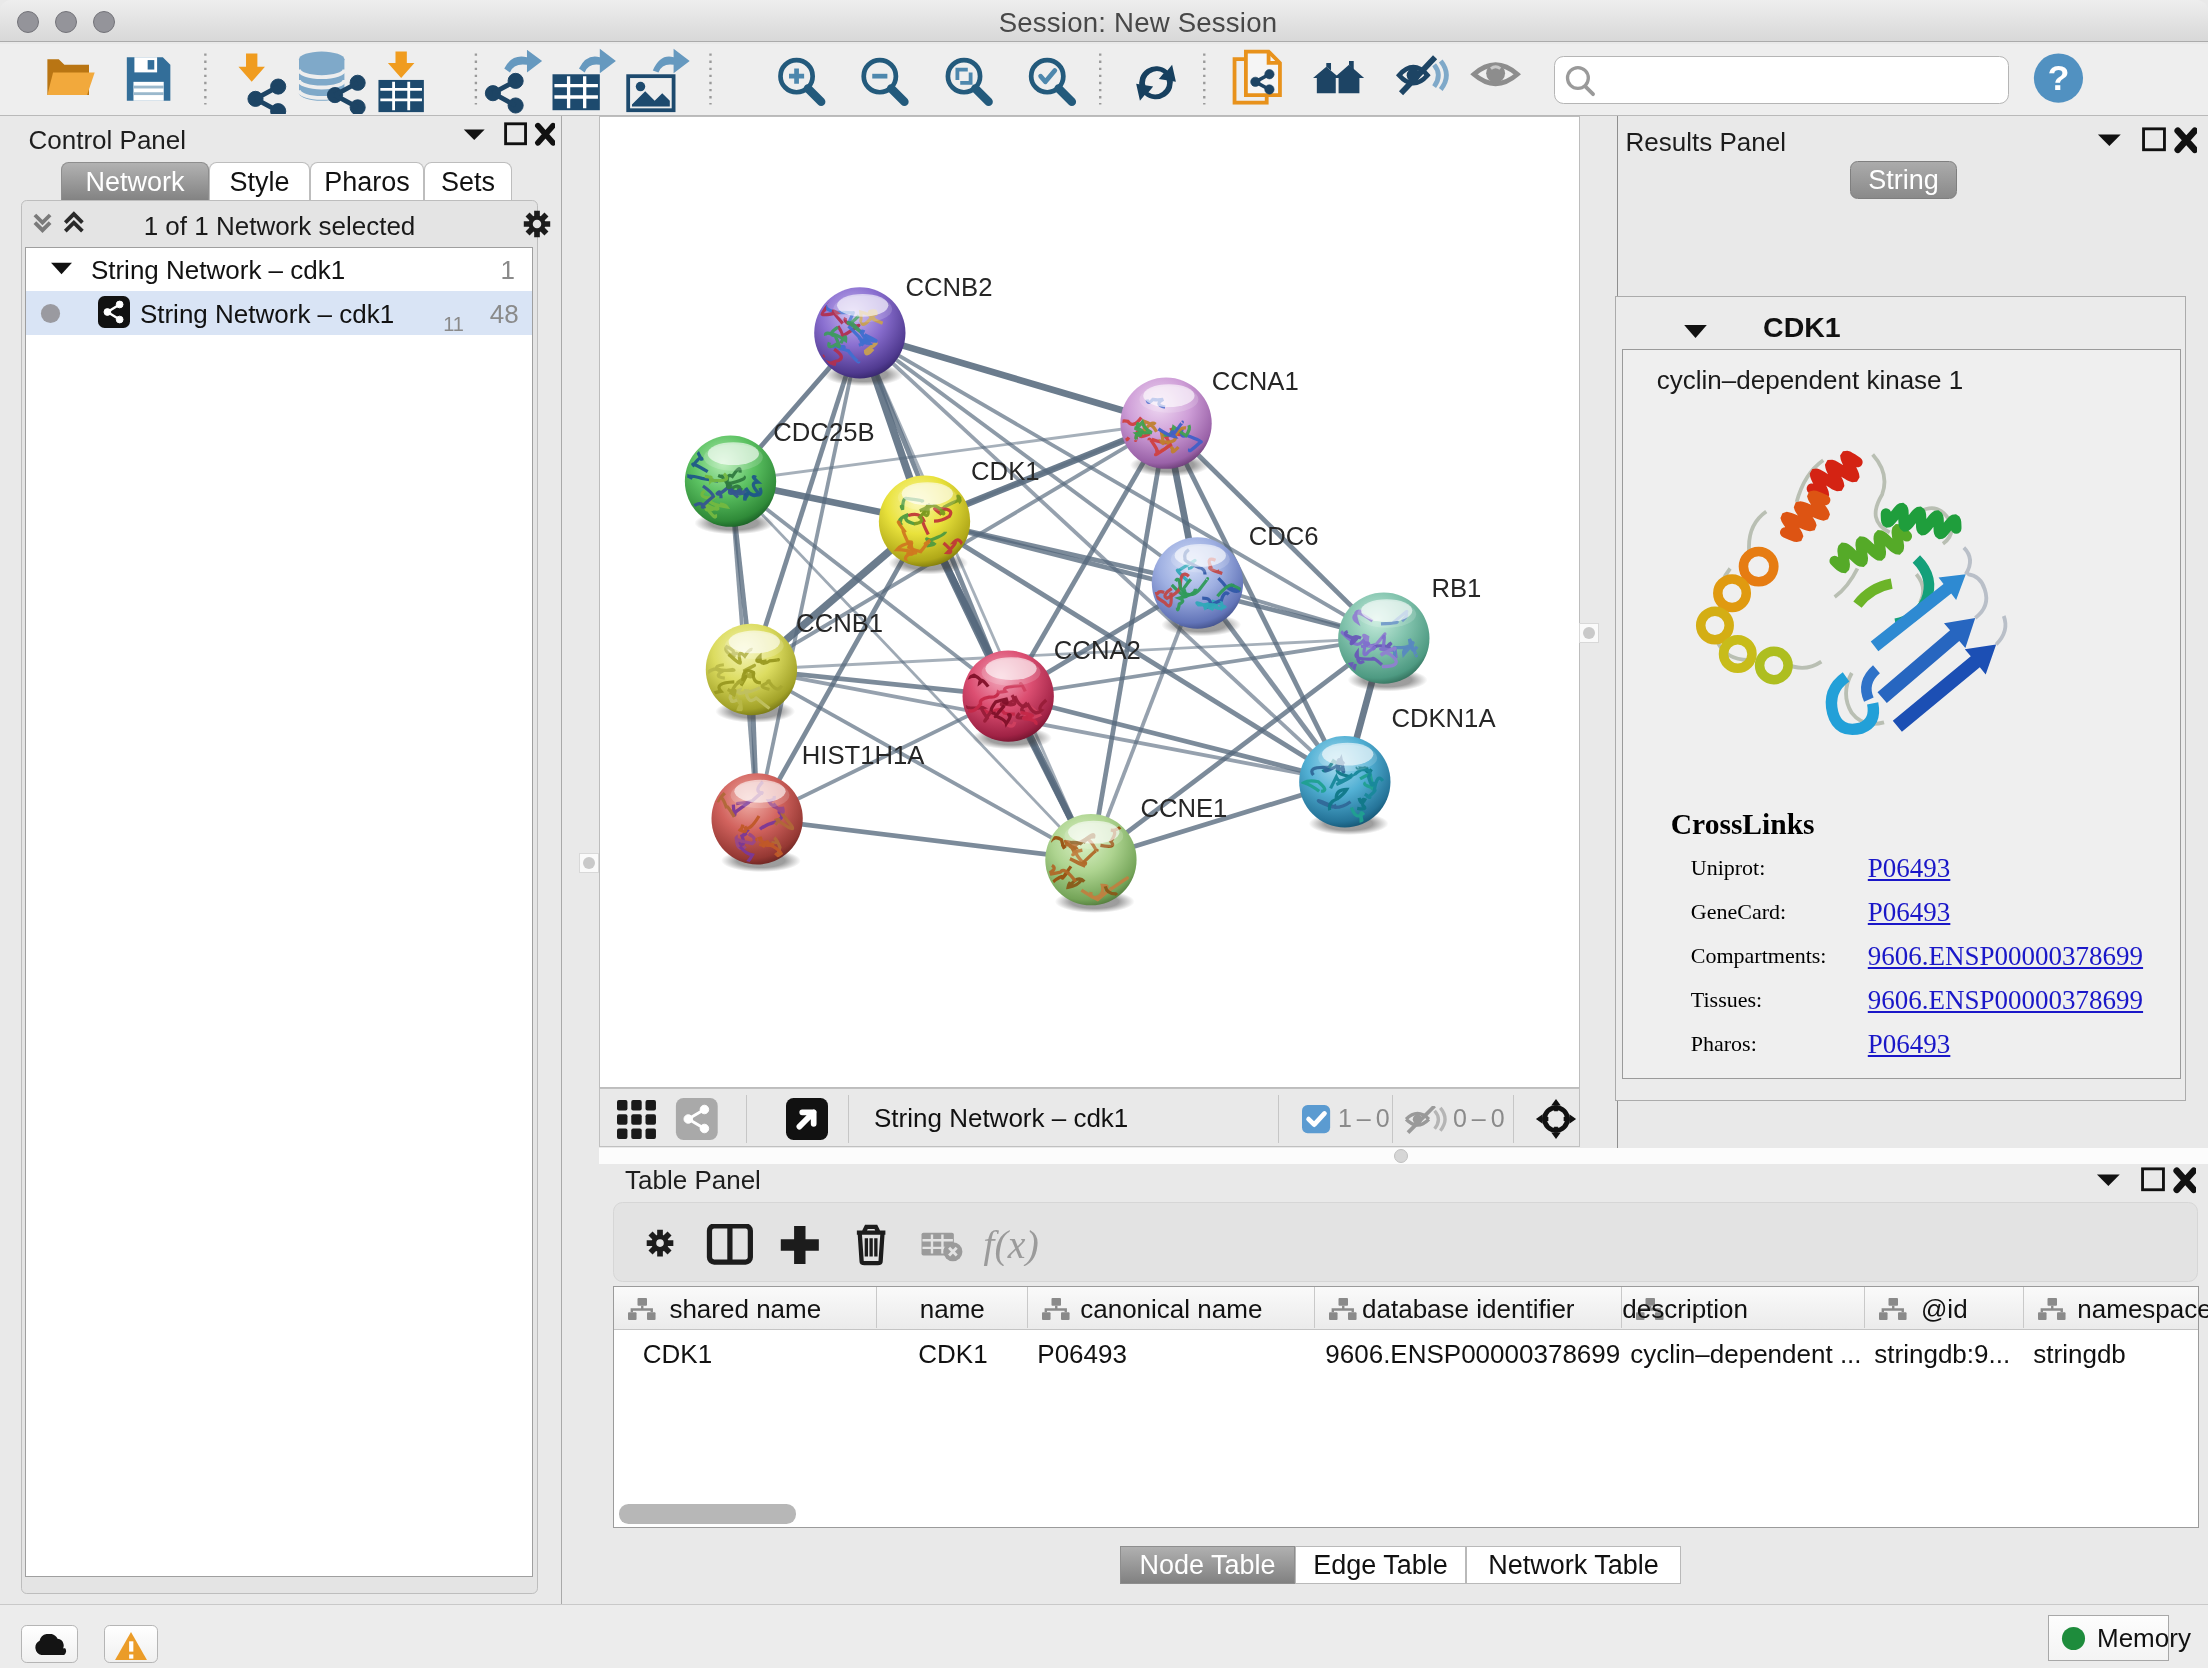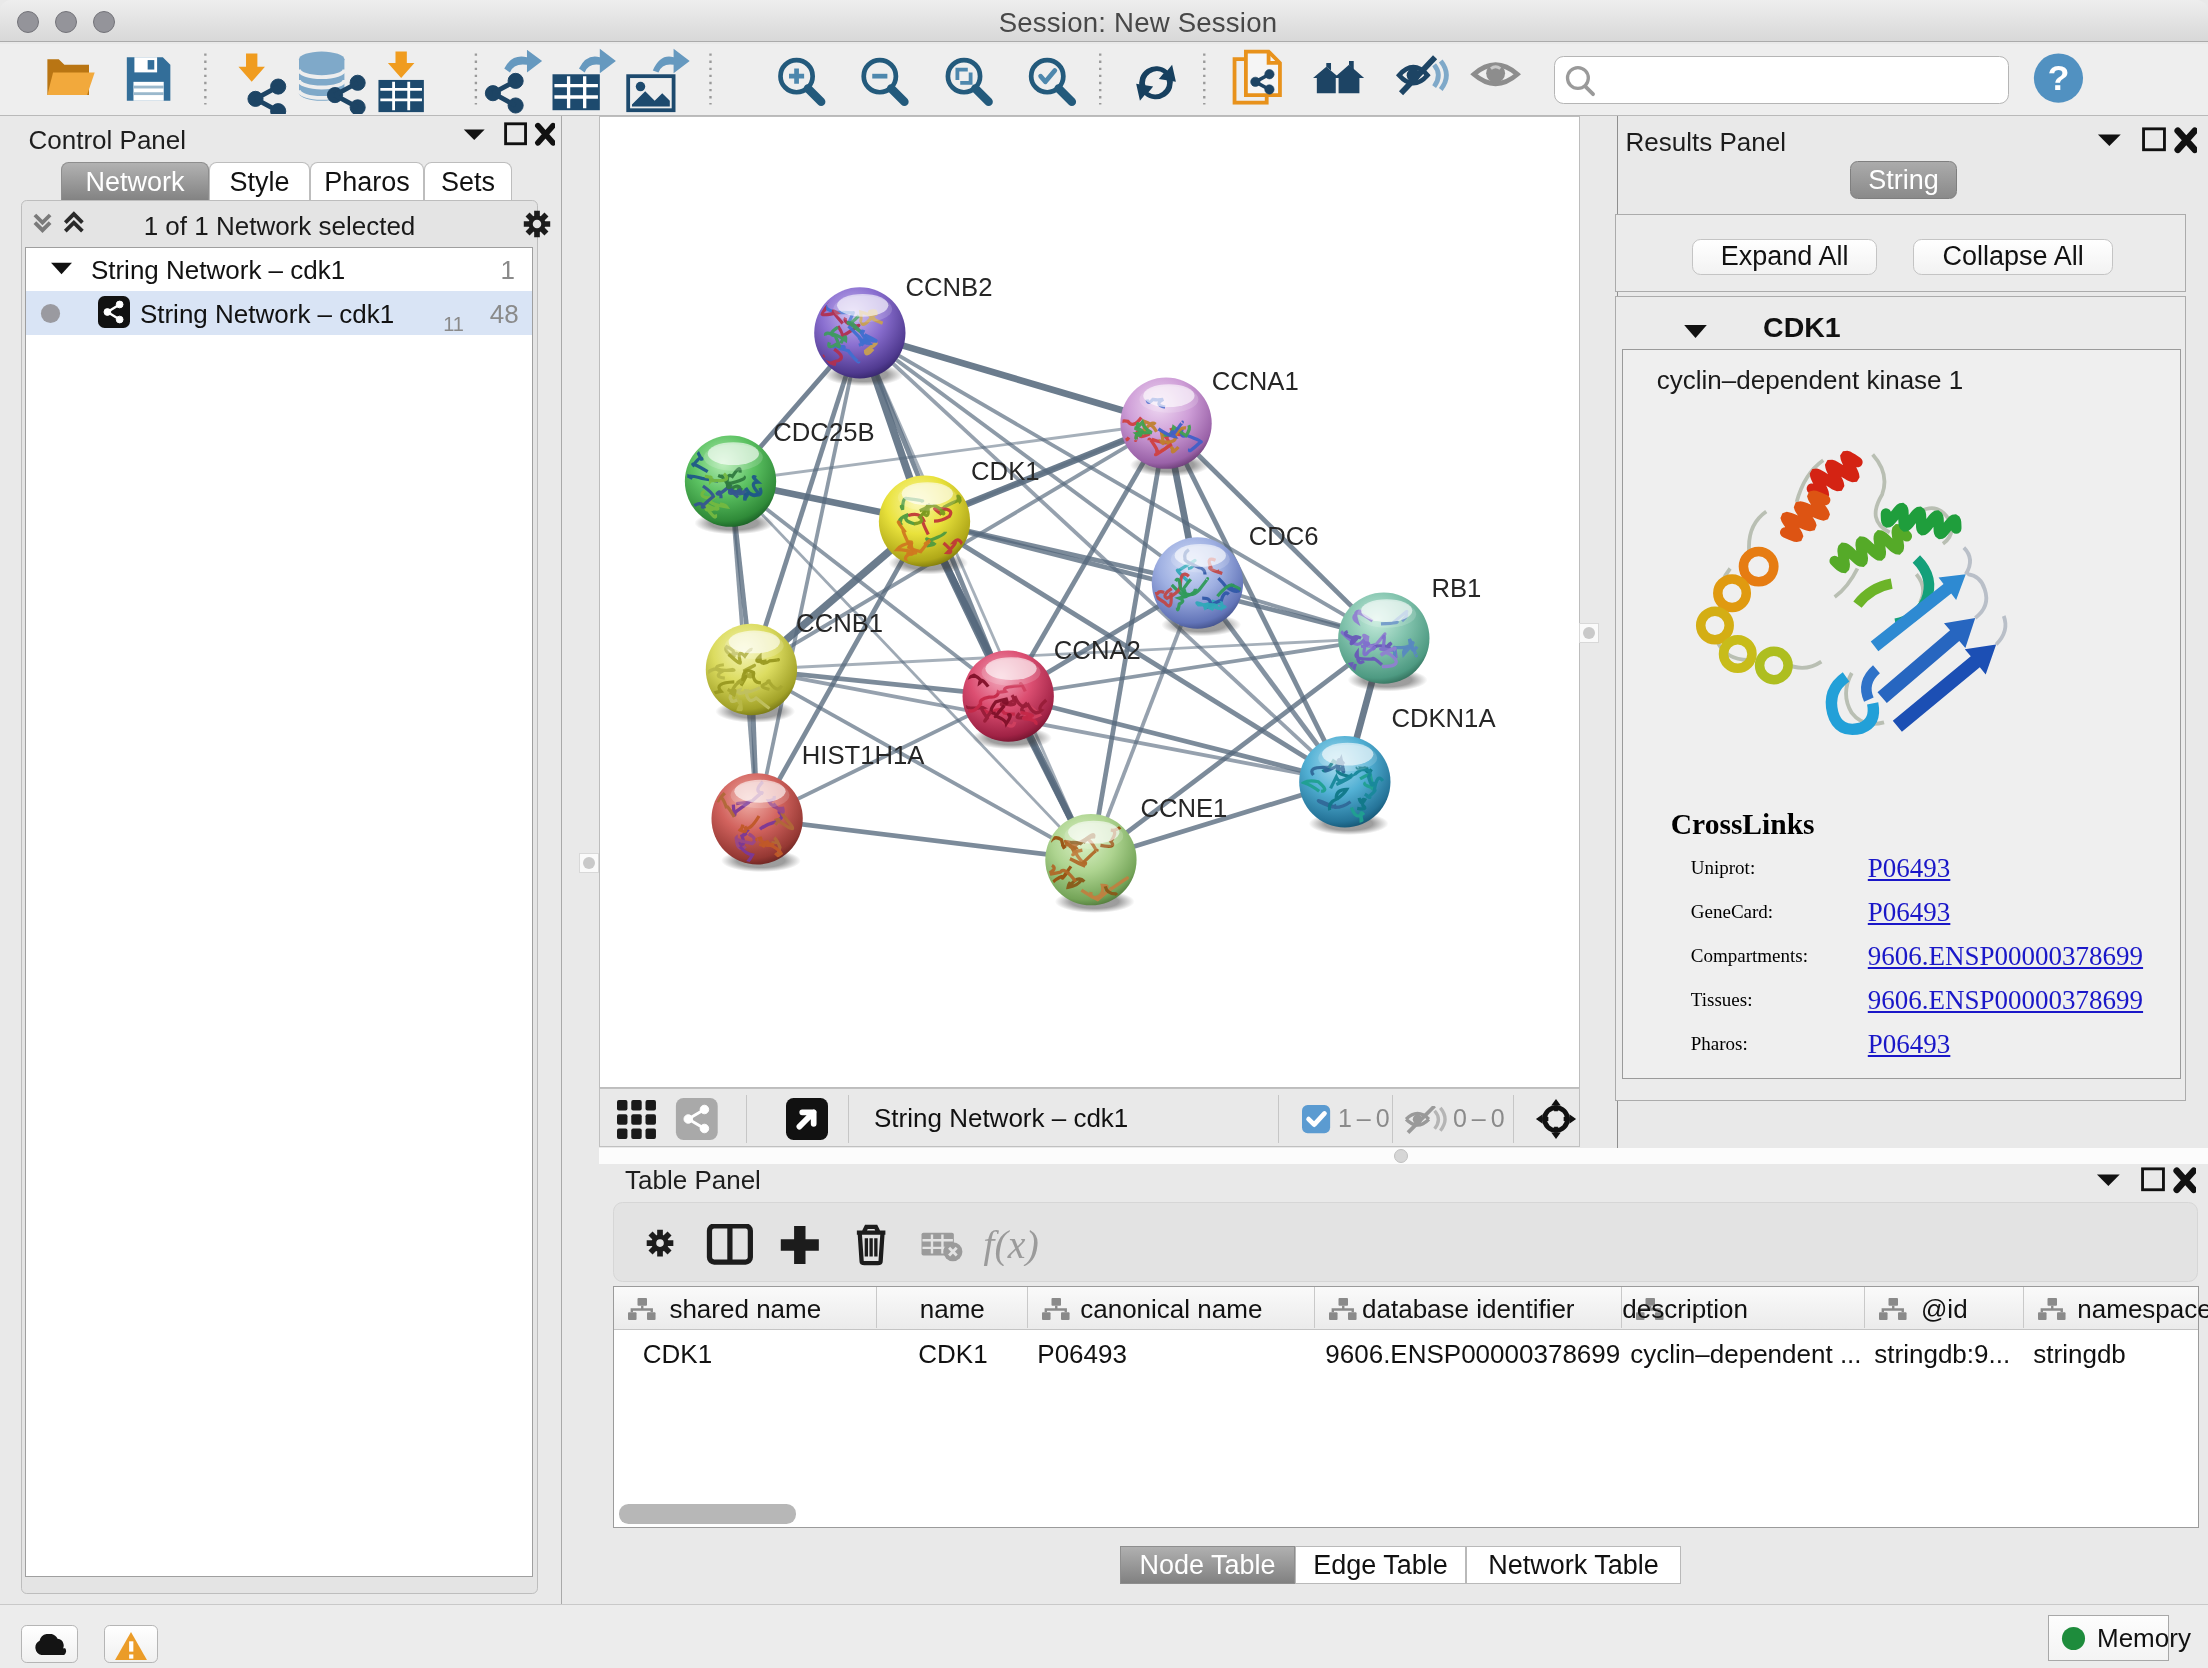--- a/index.html
+++ b/index.html
@@ -692,24 +692,20 @@
 </svg>
 </div>
 <div id="resultspanel" class="abs">
     <div class="abs paneltitle" style="left:7.6px;top:10.5px;">Results Panel</div>
 <svg class="abs" style="left:474px;top:9.5px;" width="105" height="28.5" viewBox="0 0 110 30">
  <path d="M6 9 L30 9 L18 21 Z" fill="#111111"></path>
  <rect x="54" y="3" width="22" height="22" fill="none" stroke="#111111" stroke-width="3"></rect>
  <path d="M90 5 L108 25 M108 5 L90 25" stroke="#111111" stroke-width="7" stroke-linecap="round"></path>
 </svg>
 <div class="abs" style="left:232px;top:45px;width:107px;height:38px;border-radius:7.6px;background:linear-gradient(#ababab,#8a8a8a);border:1px solid #7f7f7f;color:#ffffff;font-size:27px;text-align:center;line-height:36px;">String</div>
-<div class="rbox abs" style="top:98px;height:78px;">
-  <div class="btn abs" style="left:76px;top:24px;width:185px;height:36px;line-height:32px;">Expand All</div>
-  <div class="btn abs" style="left:297px;top:24px;width:200px;height:36px;line-height:32px;">Collapse All</div>
-</div>
 <div class="rbox abs" style="top:180px;height:805px;">
   <svg class="abs" style="left:67px;top:26px;" width="25" height="17" viewBox="0 0 26 18">
         <path d="M1 2 L25 2 L13 16 Z" fill="#111111"></path>
       </svg>
   <div class="abs" style="left:147px;top:14.3px;font-size:28.5px;font-weight:bold;color:#111;">CDK1</div>
   <div class="abs" style="left:5.7px;top:52px;width:559px;height:730px;background:#efefef;border:1px solid #9a9a9a;">
     <div class="abs" style="left:34px;top:15px;font-size:26px;color:#1a1a1a;">cyclin–dependent kinase 1</div>
     <svg class="abs" style="left:48px;top:95px;" width="371" height="323" viewBox="0 0 390 340">
 <g fill="none">
 <path d="M212 10 Q230 30 222 52 Q205 80 230 92 M160 16 Q140 30 132 60 M100 70 Q80 84 82 112 M62 130 Q46 150 52 172 M48 206 Q58 228 86 226 M120 230 Q140 240 158 228 M196 130 Q186 150 172 160 M262 70 Q280 60 292 78 Q300 94 286 104 M258 136 Q270 150 262 166 M190 240 Q178 262 190 282 Q202 298 224 292" stroke="#b9bfb3" stroke-width="4"></path>
@@ -726,21 +722,21 @@
 <path d="M196 168 Q210 150 232 146" stroke="#6cb428" stroke-width="11"></path>
 <path d="M184 244 Q164 258 170 282 Q176 304 200 298 Q216 292 212 272" stroke="#22a0d8" stroke-width="12"></path>
 <path d="M216 236 Q200 250 208 268" stroke="#2f72c8" stroke-width="11"></path>
 <path d="M226.9 271.7 L303.2 206.2 L309.6 213.6 L320.0 182.0 L287.1 187.5 L293.5 194.9 L217.1 260.3 Z" fill="#2766c0"></path>
 <path d="M242.8 301.8 L324.8 233.9 L331.0 241.5 L342.0 210.0 L309.0 214.9 L315.3 222.4 L233.2 290.2 Z" fill="#1c4fb4"></path>
 <path d="M218.0 217.1 L294.7 156.4 L299.9 163.1 L310.0 136.0 L281.4 139.6 L286.6 146.2 L210.0 206.9 Z" fill="#2e8ad2"></path>
 <path d="M310 136 Q320 120 308 108 M320 182 Q336 170 330 152 Q326 138 312 136 M342 210 Q356 196 350 180" stroke="#b9bfc8" stroke-width="4"></path>
 </g>
         </svg>
     <div class="serif abs" style="left:48px;top:458px;font-size:29.5px;font-weight:bold;color:#000;">CrossLinks</div>
-    <div class="serif abs" style="left:68px;top:496px;font-size:19px;color:#000;line-height:44px;">
+    <div class="serif abs" style="left:68px;top:496px;font-size:22px;color:#000;line-height:44px;">
       Uniprot:<br>GeneCard:<br>Compartments:<br>Tissues:<br>Pharos:
     </div>
     <div class="serif abs" style="left:245px;top:496px;font-size:27px;line-height:44px;">
       <a class="lnk">P06493</a><br><a class="lnk">P06493</a><br><a class="lnk">9606.ENSP00000378699</a><br><a class="lnk">9606.ENSP00000378699</a><br><a class="lnk">P06493</a>
     </div>
   </div>
 </div>
 </div>
 <div id="tablepanel" class="abs">
     <div class="abs paneltitle" style="left:26px;top:4.8px;">Table Panel</div>

